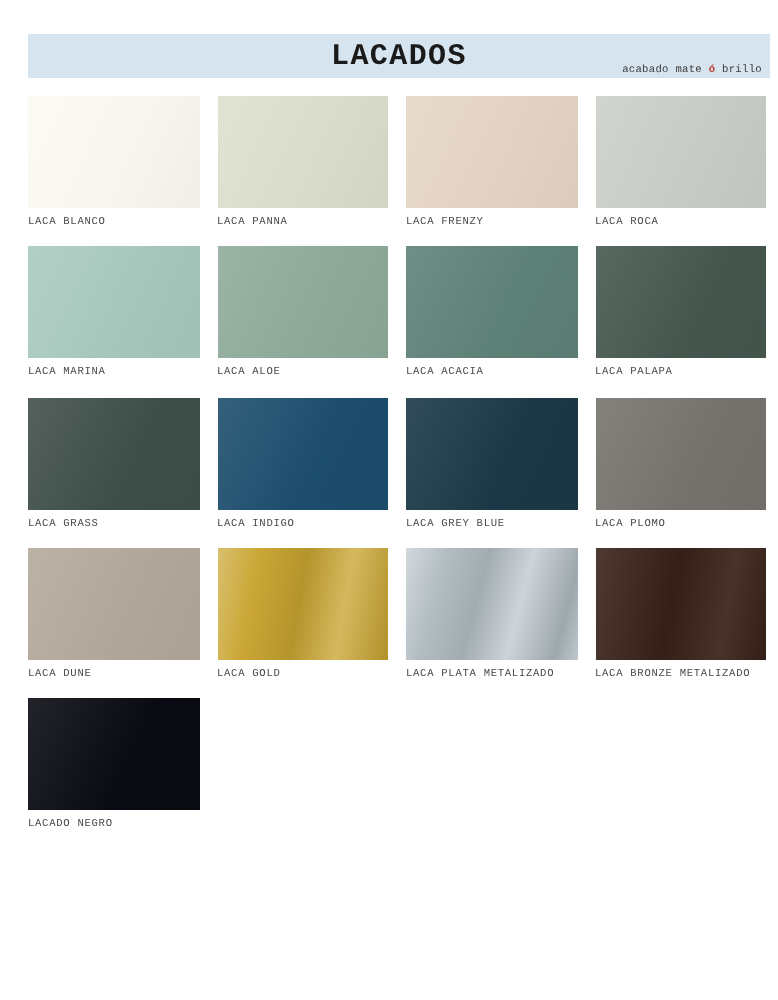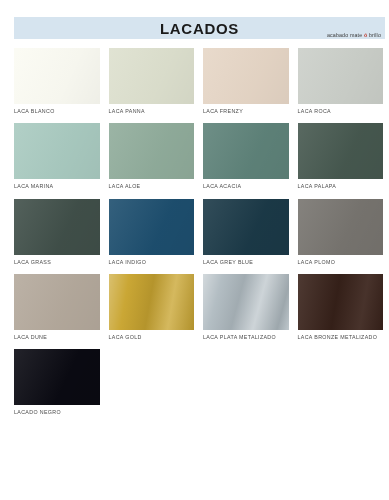--- a/index.html
+++ b/index.html
@@ -13,20 +13,21 @@
     font-family: "Liberation Sans", sans-serif;
     overflow: hidden;
   }
   .page {
     position: relative;
     width: 389px;
     height: 481px;
     background: #ffffff;
     box-sizing: border-box;
     padding: 17px 4px 0 14px;
+    font-family: Liberation Mono, monospace;
   }
   
   .header-bar {
     position: relative;
     width: 371px;
     height: 22px;
     background: #d6e4ef;
     display: flex;
     align-items: center;
     justify-content: center;

